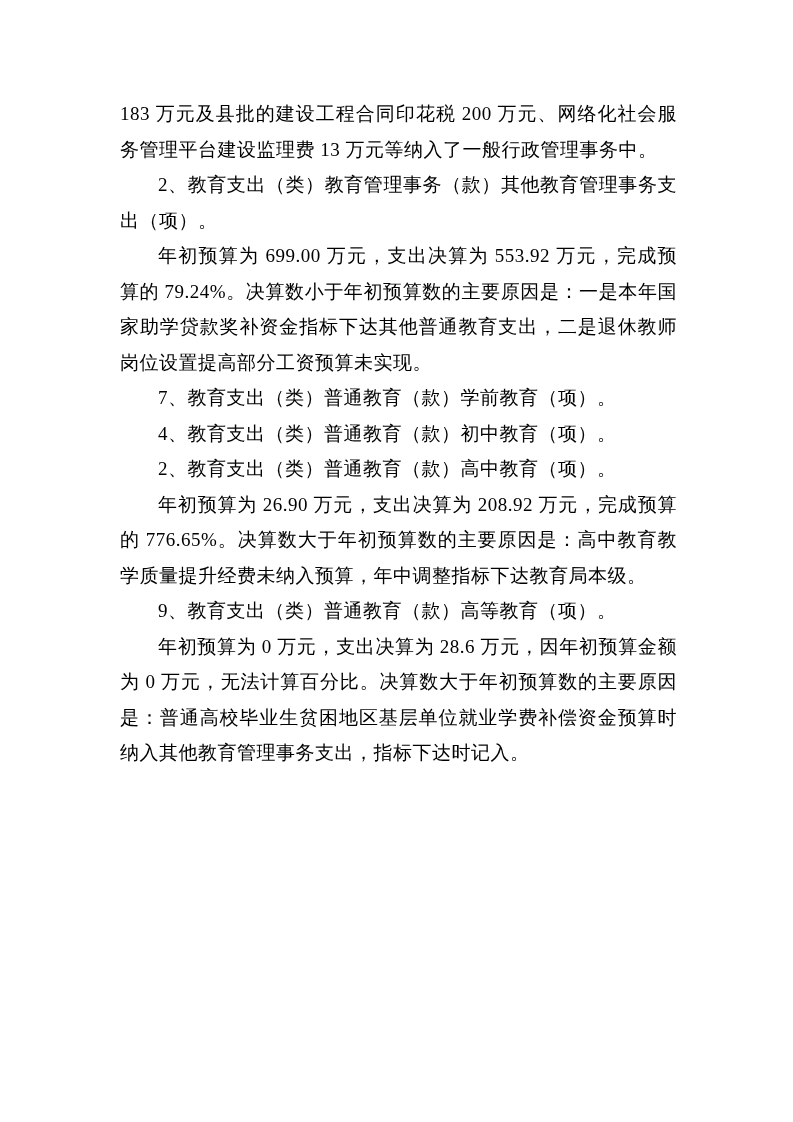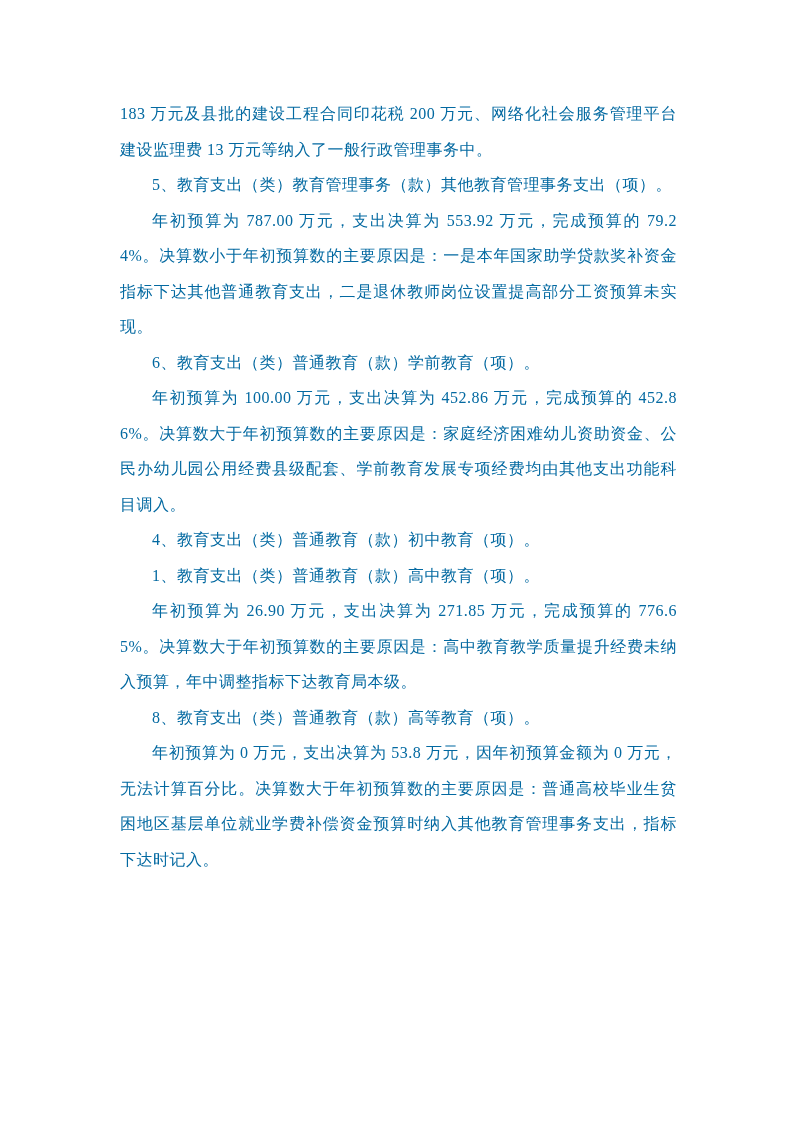--- a/index.html
+++ b/index.html
@@ -13,46 +13,45 @@
       width: 793px;
       height: 1122px;
       margin: 0 auto;
       background: #ffffff;
       box-sizing: border-box;
       padding: 96px 116px 0 120px;
       overflow: hidden;
     }
     .doc-body {
       font-family: "Liberation Serif", "DejaVu Serif", serif;
-      font-size: 16px;
+      font-size: 19px;
       line-height: 35.5px;
-      color: #0369a1;
+      color: #000000;
       text-align: justify;
       text-justify: inter-ideograph;
       letter-spacing: 0.5px;
     }
     .para {
       margin: 0;
       padding: 0;
       text-indent: 2em;
       word-break: break-all;
     }
     .para.continuation {
       text-indent: 0;
     }
   </style>
 </head>
 <body>
 
 <div class="page">
   <div class="doc-body">
     <p class="para continuation">183 万元及县批的建设工程合同印花税 200 万元、网络化社会服务管理平台建设监理费 13 万元等纳入了一般行政管理事务中。</p>
-    <p class="para">5、教育支出（类）教育管理事务（款）其他教育管理事务支出（项）。</p>
-    <p class="para">年初预算为 787.00 万元，支出决算为 553.92 万元，完成预算的 79.24%。决算数小于年初预算数的主要原因是：一是本年国家助学贷款奖补资金指标下达其他普通教育支出，二是退休教师岗位设置提高部分工资预算未实现。</p>
-    <p class="para">6、教育支出（类）普通教育（款）学前教育（项）。</p>
-    <p class="para">年初预算为 100.00 万元，支出决算为 452.86 万元，完成预算的 452.86%。决算数大于年初预算数的主要原因是：家庭经济困难幼儿资助资金、公民办幼儿园公用经费县级配套、学前教育发展专项经费均由其他支出功能科目调入。</p>
+    <p class="para">2、教育支出（类）教育管理事务（款）其他教育管理事务支出（项）。</p>
+    <p class="para">年初预算为 699.00 万元，支出决算为 553.92 万元，完成预算的 79.24%。决算数小于年初预算数的主要原因是：一是本年国家助学贷款奖补资金指标下达其他普通教育支出，二是退休教师岗位设置提高部分工资预算未实现。</p>
+    <p class="para">7、教育支出（类）普通教育（款）学前教育（项）。</p>
     <p class="para">4、教育支出（类）普通教育（款）初中教育（项）。</p>
-    <p class="para">1、教育支出（类）普通教育（款）高中教育（项）。</p>
-    <p class="para">年初预算为 26.90 万元，支出决算为 271.85 万元，完成预算的 776.65%。决算数大于年初预算数的主要原因是：高中教育教学质量提升经费未纳入预算，年中调整指标下达教育局本级。</p>
-    <p class="para">8、教育支出（类）普通教育（款）高等教育（项）。</p>
-    <p class="para">年初预算为 0 万元，支出决算为 53.8 万元，因年初预算金额为 0 万元，无法计算百分比。决算数大于年初预算数的主要原因是：普通高校毕业生贫困地区基层单位就业学费补偿资金预算时纳入其他教育管理事务支出，指标下达时记入。</p>
+    <p class="para">2、教育支出（类）普通教育（款）高中教育（项）。</p>
+    <p class="para">年初预算为 26.90 万元，支出决算为 208.92 万元，完成预算的 776.65%。决算数大于年初预算数的主要原因是：高中教育教学质量提升经费未纳入预算，年中调整指标下达教育局本级。</p>
+    <p class="para">9、教育支出（类）普通教育（款）高等教育（项）。</p>
+    <p class="para">年初预算为 0 万元，支出决算为 28.6 万元，因年初预算金额为 0 万元，无法计算百分比。决算数大于年初预算数的主要原因是：普通高校毕业生贫困地区基层单位就业学费补偿资金预算时纳入其他教育管理事务支出，指标下达时记入。</p>
   </div>
 </div>
 
 </body></html>

